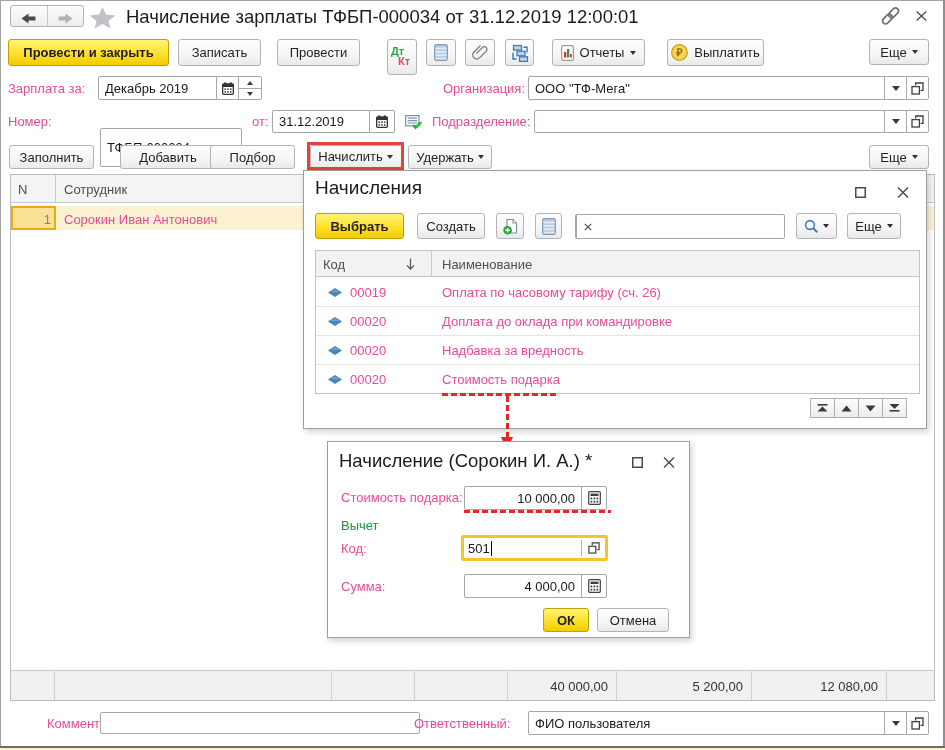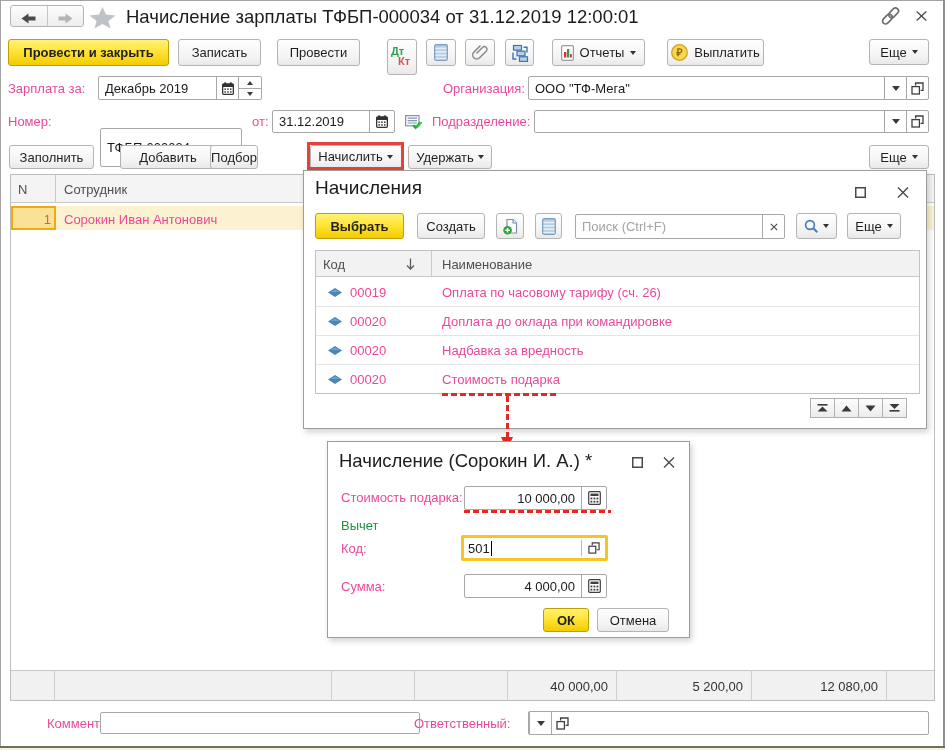--- a/index.html
+++ b/index.html
@@ -191,21 +191,21 @@
         <g fill="none" stroke="#404040" stroke-width="1.3">
      <path d="M4.6 3.4 V1 H12 V8.4 H9.6"></path>
           <rect x="1" y="4.6" width="7.4" height="7.4"></rect>
         </g>
       </svg>
   </div>
 </div>
 
 <div class="btn" style="left:9px;top:145px;width:85px;height:24px;">Заполнить</div>
 <div class="btn" style="left:120px;top:145px;width:96px;height:24px;text-align:center;">Добавить</div>
-<div class="btn" style="left:210px;top:145px;width:48px;height:24px;">Подбор</div>
+<div class="btn" style="left:210px;top:145px;width:85px;height:24px;">Подбор</div>
 <div class="btn" style="left:309.5px;top:144.5px;width:92px;height:24.5px;">Начислить<div class="dn" style="border-top-color:#333;margin-left:-2px;"></div></div>
 <div class="ab" style="left:306.5px;top:141.5px;width:97.5px;height:28px;border:3px solid #e5423b;"></div>
 <div class="btn" style="left:408px;top:145px;width:84px;height:24px;">Удержать<div class="dn" style="border-top-color:#333;margin-left:-2px;"></div></div>
 <div class="btn" style="left:869px;top:145px;width:60px;height:24px;">Еще<div class="dn" style="border-top-color:#333;margin-left:-1px;"></div></div>
 
 <div class="ab" style="left:10px;top:174px;width:925px;height:527px;border:1px solid #bdbdbd;background:#fff;"></div>
 <div class="ab" style="left:11px;top:175px;width:923px;height:28px;background:#f4f4f4;border-bottom:1px solid #c9c9c9;"></div>
 <div class="ab" style="left:55px;top:175px;width:1px;height:28px;background:#c9c9c9;"></div>
 <div class="lbl" style="left:18px;top:182px;color:#4f4f4f;">N</div>
 <div class="lbl" style="left:64px;top:182px;color:#4f4f4f;">Сотрудник</div>
@@ -226,20 +226,21 @@
 <div class="lbl" style="left:507px;top:679px;width:101px;text-align:right;color:#333;">40 000,00</div>
 <div class="lbl" style="left:616px;top:679px;width:127px;text-align:right;color:#333;">5 200,00</div>
 <div class="lbl" style="left:751px;top:679px;width:127px;text-align:right;color:#333;">12 080,00</div>
 
 <div class="lbl" style="left:8px;top:716px;margin-left:39px;">Комментарий:</div>
 <div class="inp" style="left:100px;top:712px;width:320px;height:22px;">
     <div class="itx"></div>
   </div>
 <div class="lbl" style="left:414px;top:716px;">Ответственный:</div>
 <div class="inp" style="left:528px;top:711px;width:401px;height:24px;">
+  <div class="itx">ФИО пользователя</div>
   <div class="seg" style="width:21px;">
       <div class="dn"></div>
     </div>
   <div class="seg" style="width:21px;">
     <svg width="13" height="13" viewBox="0 0 13 13">
         <g fill="none" stroke="#404040" stroke-width="1.3">
      <path d="M4.6 3.4 V1 H12 V8.4 H9.6"></path>
           <rect x="1" y="4.6" width="7.4" height="7.4"></rect>
         </g>
       </svg>
@@ -269,21 +270,20 @@
       <rect x="0.7" y="0.7" width="12.6" height="15.6" rx="1.5" fill="#b5cde2" stroke="#7e9dbd" stroke-width="1.3"></rect>
   <g fill="#e4edf5">
         <rect x="1.4" y="3.6" width="11.2" height="1.7"></rect>
         <rect x="1.4" y="7" width="11.2" height="1.7"></rect>
         <rect x="1.4" y="10.4" width="11.2" height="1.7"></rect>
         <rect x="1.4" y="13.8" width="11.2" height="1.5"></rect>
       </g>
     </svg>
   </div>
 <div class="inp" style="left:575px;top:214px;width:210px;height:25px;">
-  <div class="itx" style="color:#a3a3a3;">Поиск (Ctrl+F)</div>
   <div class="seg" style="width:21px;">
     <svg width="8" height="8" viewBox="0 0 8 8">
         <path d="M0.8 0.8 L7.2 7.2 M7.2 0.8 L0.8 7.2" stroke="#4f4f4f" stroke-width="1.2"></path>
       </svg>
   </div>
 </div>
 <div class="btn" style="left:796px;top:213px;width:41px;height:26px;">
   <svg width="15" height="15" viewBox="0 0 15 15">
       <circle cx="6" cy="6" r="4.4" fill="none" stroke="#4a7cb4" stroke-width="1.6"></circle>
       <path d="M9.3 9.3 L13.3 13.3" stroke="#4a7cb4" stroke-width="2"></path>

